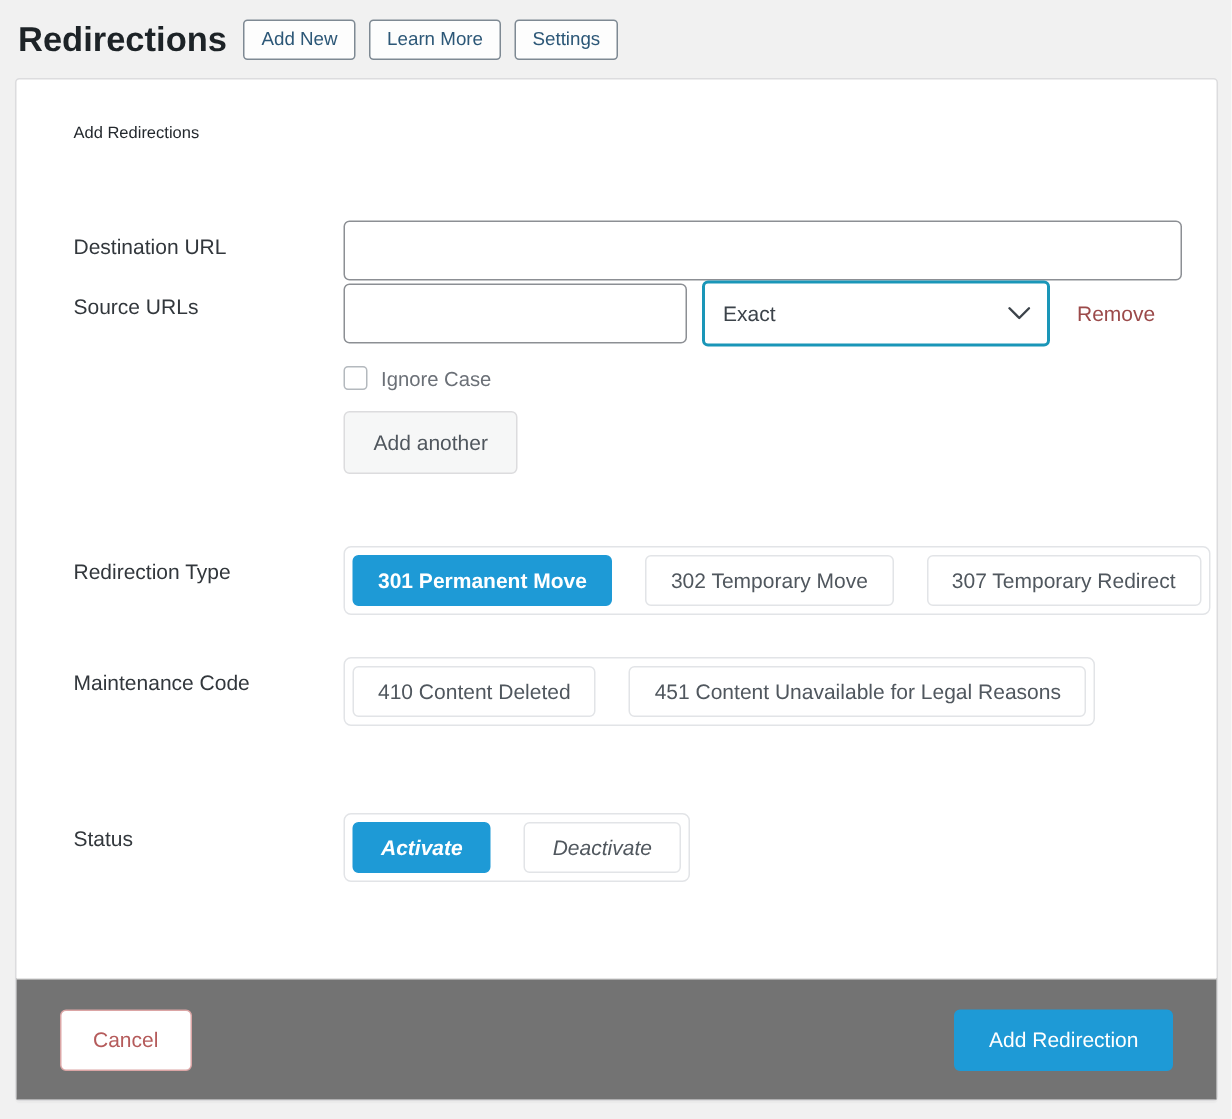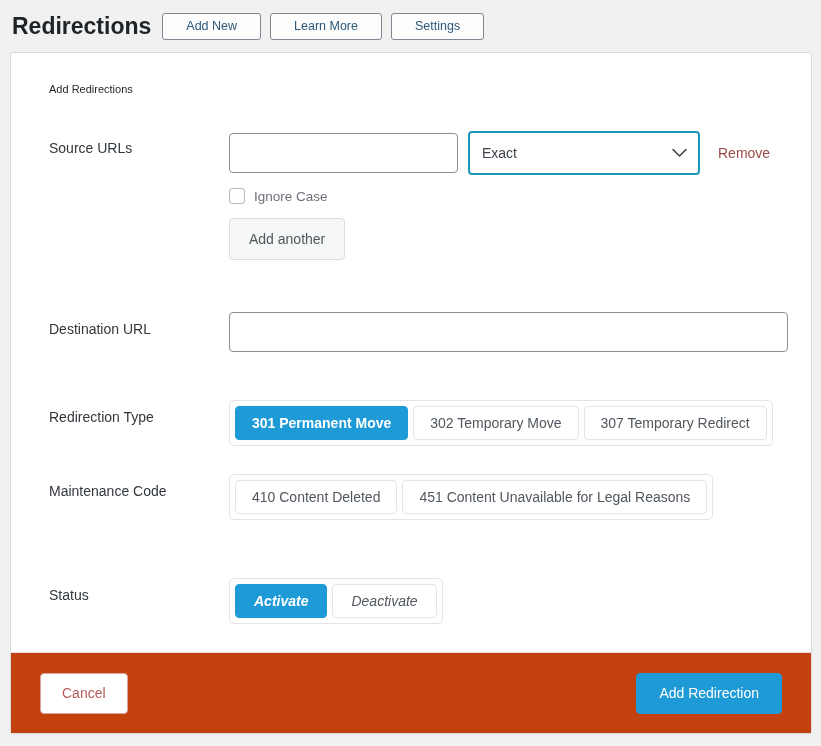--- a/index.html
+++ b/index.html
@@ -31,21 +31,21 @@
     line-height: 1.3;
     margin: 0;
     padding-right: 2px;
     white-space: nowrap;
   }
   .wp-button {
     display: inline-flex;
     align-items: center;
     justify-content: center;
     height: 27px;
-    padding: 0 23px;
+    padding: 0 11px;
     font-size: 12.5px;
     font-weight: 400;
     color: #2c5777;
     background: #fdfdfd;
     border: 1px solid #7e8993;
     border-radius: 3px;
     cursor: pointer;
     white-space: nowrap;
     font-family: "Liberation Sans", sans-serif;
     line-height: 1;
@@ -186,21 +186,21 @@
     font-size: 14px;
     color: #50575e;
     cursor: pointer;
     font-family: "Liberation Sans", sans-serif;
   }
 
   
   .segmented {
     display: inline-flex;
     align-items: center;
-    gap: 5px;
+    gap: 22px;
     border: 1px solid #e2e4e7;
     border-radius: 5px;
     padding: 5px;
     background: #fff;
   }
   .seg-btn {
     height: 34px;
     padding: 0 16px;
     display: inline-flex;
     align-items: center;
@@ -223,21 +223,21 @@
   .seg-status .seg-btn { padding: 0 18px; font-style: italic; }
 
   
   .card-footer {
     position: absolute;
     left: 0;
     right: 0;
     bottom: 0;
     height: 81px;
     border-top: 1px solid #e4e4e4;
-    background: #c2410c;
+    background: #737373;
     display: flex;
     align-items: center;
     justify-content: space-between;
     padding: 0 29px;
   }
   .btn-cancel {
     height: 41px;
     padding: 0 21px;
     background: #fff;
     border: 1px solid #dba5a5;
@@ -266,20 +266,27 @@
   <h1 class="page-title">Redirections</h1>
   <button class="wp-button">Add New</button>
   <button class="wp-button">Learn More</button>
   <button class="wp-button">Settings</button>
 </div>
 
 <div class="card">
   <div class="card-body">
 
     <h2 class="card-heading">Add Redirections</h2>
+
+    <div class="form-row row-destination">
+      <div class="form-label">Destination URL</div>
+      <div class="form-field">
+        <input class="text-input input-destination" type="text" value="" style="">
+      </div>
+    </div>
 
     <div class="form-row row-source">
       <div class="form-label">Source URLs</div>
       <div class="form-field">
         <div class="source-line">
           <input class="text-input input-source" type="text" value="" style="">
           <div class="select-wrap">
             <div class="select-box">Exact</div>
             <span class="chevron">
               <svg width="15" height="9" viewBox="0 0 15 9" fill="none" xmlns="http://www.w3.org/2000/svg">
@@ -292,27 +299,20 @@
 
         <div class="checkbox-line">
           <span class="checkbox"></span>
           <span class="checkbox-label">Ignore Case</span>
         </div>
 
         <button class="add-another">Add another</button>
       </div>
     </div>
 
-    <div class="form-row row-destination">
-      <div class="form-label">Destination URL</div>
-      <div class="form-field">
-        <input class="text-input input-destination" type="text" value="" style="">
-      </div>
-    </div>
-
     <div class="form-row row-type">
       <div class="form-label">Redirection Type</div>
       <div class="form-field">
         <div class="segmented">
           <button class="seg-btn active">301 Permanent Move</button>
           <button class="seg-btn">302 Temporary Move</button>
           <button class="seg-btn">307 Temporary Redirect</button>
         </div>
       </div>
     </div>

